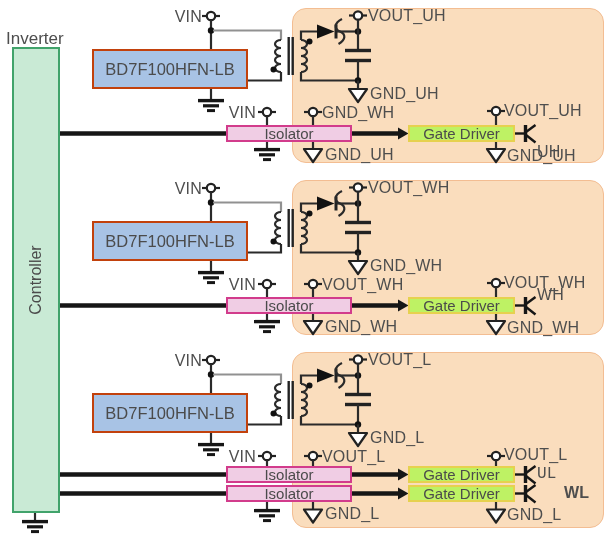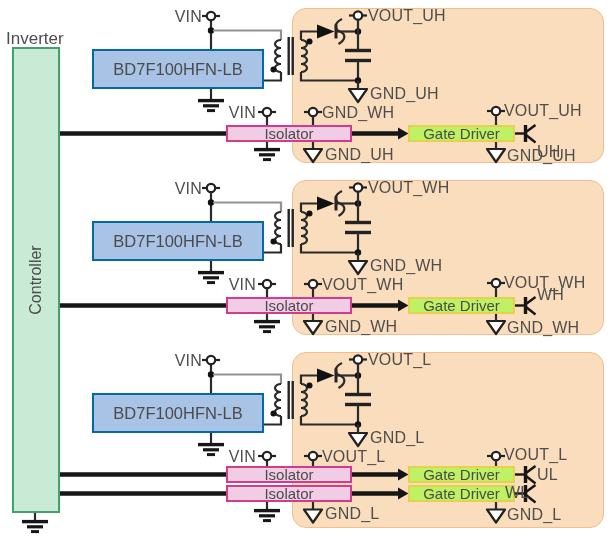--- a/index.html
+++ b/index.html
@@ -3,21 +3,21 @@
 <meta charset="utf-8">
 <style>
   html,body{margin:0;padding:0;background:#fff;}
   #stage{position:relative;width:611px;height:540px;background:#fff;
          font-family:"Liberation Sans",sans-serif;overflow:hidden;}
   .region{position:absolute;width:312px;border:1.6px solid #f3bd92;background:#faddbd;
           border-radius:14px;box-sizing:border-box;z-index:1;}
   #svgov{position:absolute;left:0;top:0;z-index:2;}
   .blk{position:absolute;box-sizing:border-box;display:flex;align-items:center;justify-content:center;
        z-index:3;color:#4b4b4b;}
-  .blue{width:172px;height:40px;background:#a8c3e5;border:2px solid #0369a1;font-size:16.5px;}
+  .blue{width:156px;height:40px;background:#a8c3e5;border:2px solid #c2410c;font-size:16.5px;}
   .pink{left:226px;width:126px;height:17px;background:#f0cde4;border:2px solid #d23c8c;font-size:15px;}
   .yell{left:408px;width:107px;height:17px;background:#bef264;border:2px solid #e6d14f;font-size:15px;}
   .green{left:12px;top:47px;width:48px;height:466px;background:#c9ead5;border:2px solid #41a36b;}
   .green span{transform:rotate(-90deg);white-space:nowrap;font-size:16px;color:#4b4b4b;}
   .lbl{position:absolute;z-index:4;font-size:16px;line-height:17px;color:#4e4e4e;
        letter-spacing:0.2px;white-space:nowrap;}
   .rt{width:36px;text-align:right;}
   .ttl{position:absolute;z-index:4;font-size:17px;color:#4e4e4e;}
   svg .w{stroke:#2a2a2a;stroke-width:2.2;fill:none;}
   svg .gy{stroke:#919191;stroke-width:2.2;fill:none;}
@@ -179,16 +179,16 @@
   <div class="lbl" style="left:537px;top:286px;">WH</div>
 
   <div class="lbl rt" style="left:166px;top:352px;">VIN</div>
   <div class="lbl" style="left:368px;top:351px;">VOUT_L</div>
   <div class="lbl" style="left:370px;top:429px;">GND_L</div>
   <div class="lbl rt" style="left:220px;top:448px;">VIN</div>
   <div class="lbl" style="left:322px;top:448px;">VOUT_L</div>
   <div class="lbl" style="left:325px;top:505px;">GND_L</div>
   <div class="lbl" style="left:504px;top:446px;">VOUT_L</div>
   <div class="lbl" style="left:507px;top:506px;">GND_L</div>
-  <div class="lbl" style="left:537px;top:466px;">UL</div>
-  <div class="lbl" style="left:505px;top:484px;">WL</div>
+  <div class="lbl" style="left:537px;top:466px;font-family:Liberation Mono, monospace;">UL</div>
+  <div class="lbl" style="left:564px;top:484px;font-weight:bold;">WL</div>
 
 </div>
 
 </body></html>

